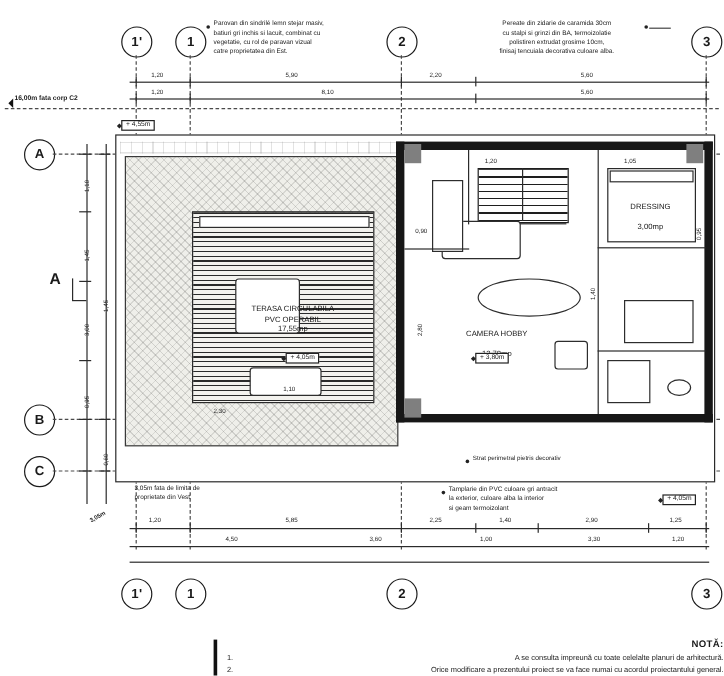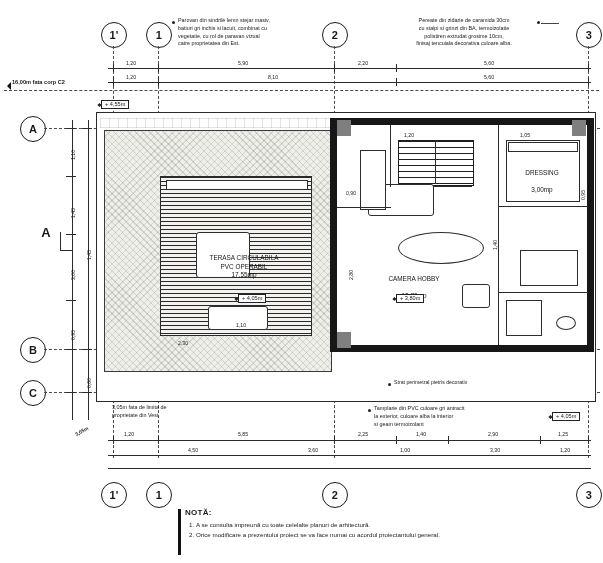--- a/index.html
+++ b/index.html
@@ -59,21 +59,21 @@
       repeating-linear-gradient(to bottom, rgba(0,0,0,.22) 0 1px, rgba(0,0,0,0) 1px 9px);
   }
   .stair{position:absolute;background:repeating-linear-gradient(to bottom,#1e1e1e 0 1px,#fff 1px 6px);border:1px solid #1e1e1e;}
   .furn{position:absolute;border:1px solid #2d2d2d;background:#fff;}
   .furn.r{border-radius:3px;}
   .oval{position:absolute;border:1px solid #2d2d2d;border-radius:50%;background:#fff;}
 
   .leader{position:absolute;height:0;border-top:1px solid #444;}
   .dotmark{position:absolute;width:3px;height:3px;border-radius:50%;background:#222;}
 
-  .footer{position:absolute;left:185px;top:508px;width:418px;}
+  .footer{position:absolute;left:185px;top:532px;width:418px;text-align:right;}
   .footer .ttl{font-size:8px;font-weight:bold;letter-spacing:.3px;}
   .footer ol{margin:3px 0 0 0;padding-left:11px;font-size:6.2px;line-height:1.55;}
   .footer .bar{position:absolute;left:-7px;top:1px;width:3px;height:46px;background:#111;}
 
   .northtag{position:absolute;font-size:5.6px;font-weight:bold;white-space:nowrap;}
   .arrowleft:before{content:"";position:absolute;left:-9px;top:3px;border:4px solid transparent;border-right-color:#111;}
   .rot{position:absolute;transform-origin:0 0;}
 </style>
 </head>
 <body>

